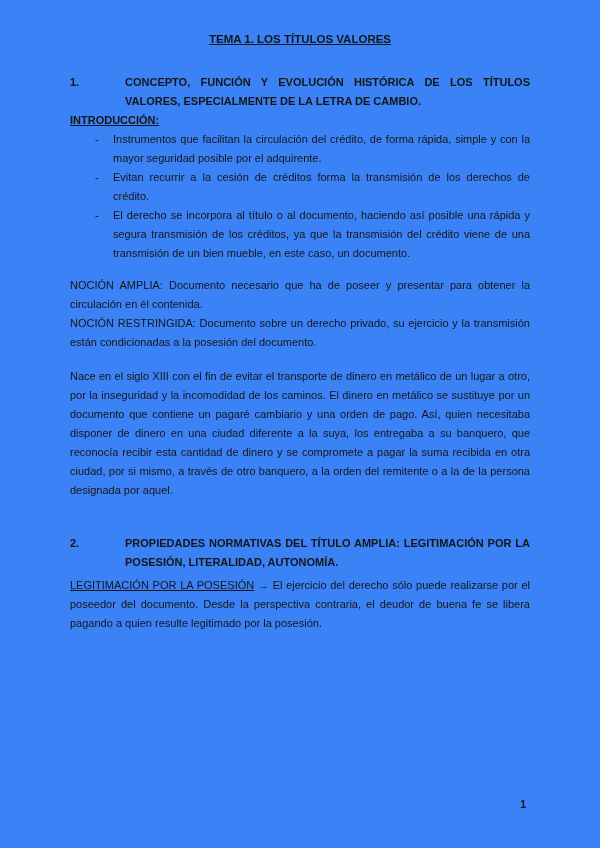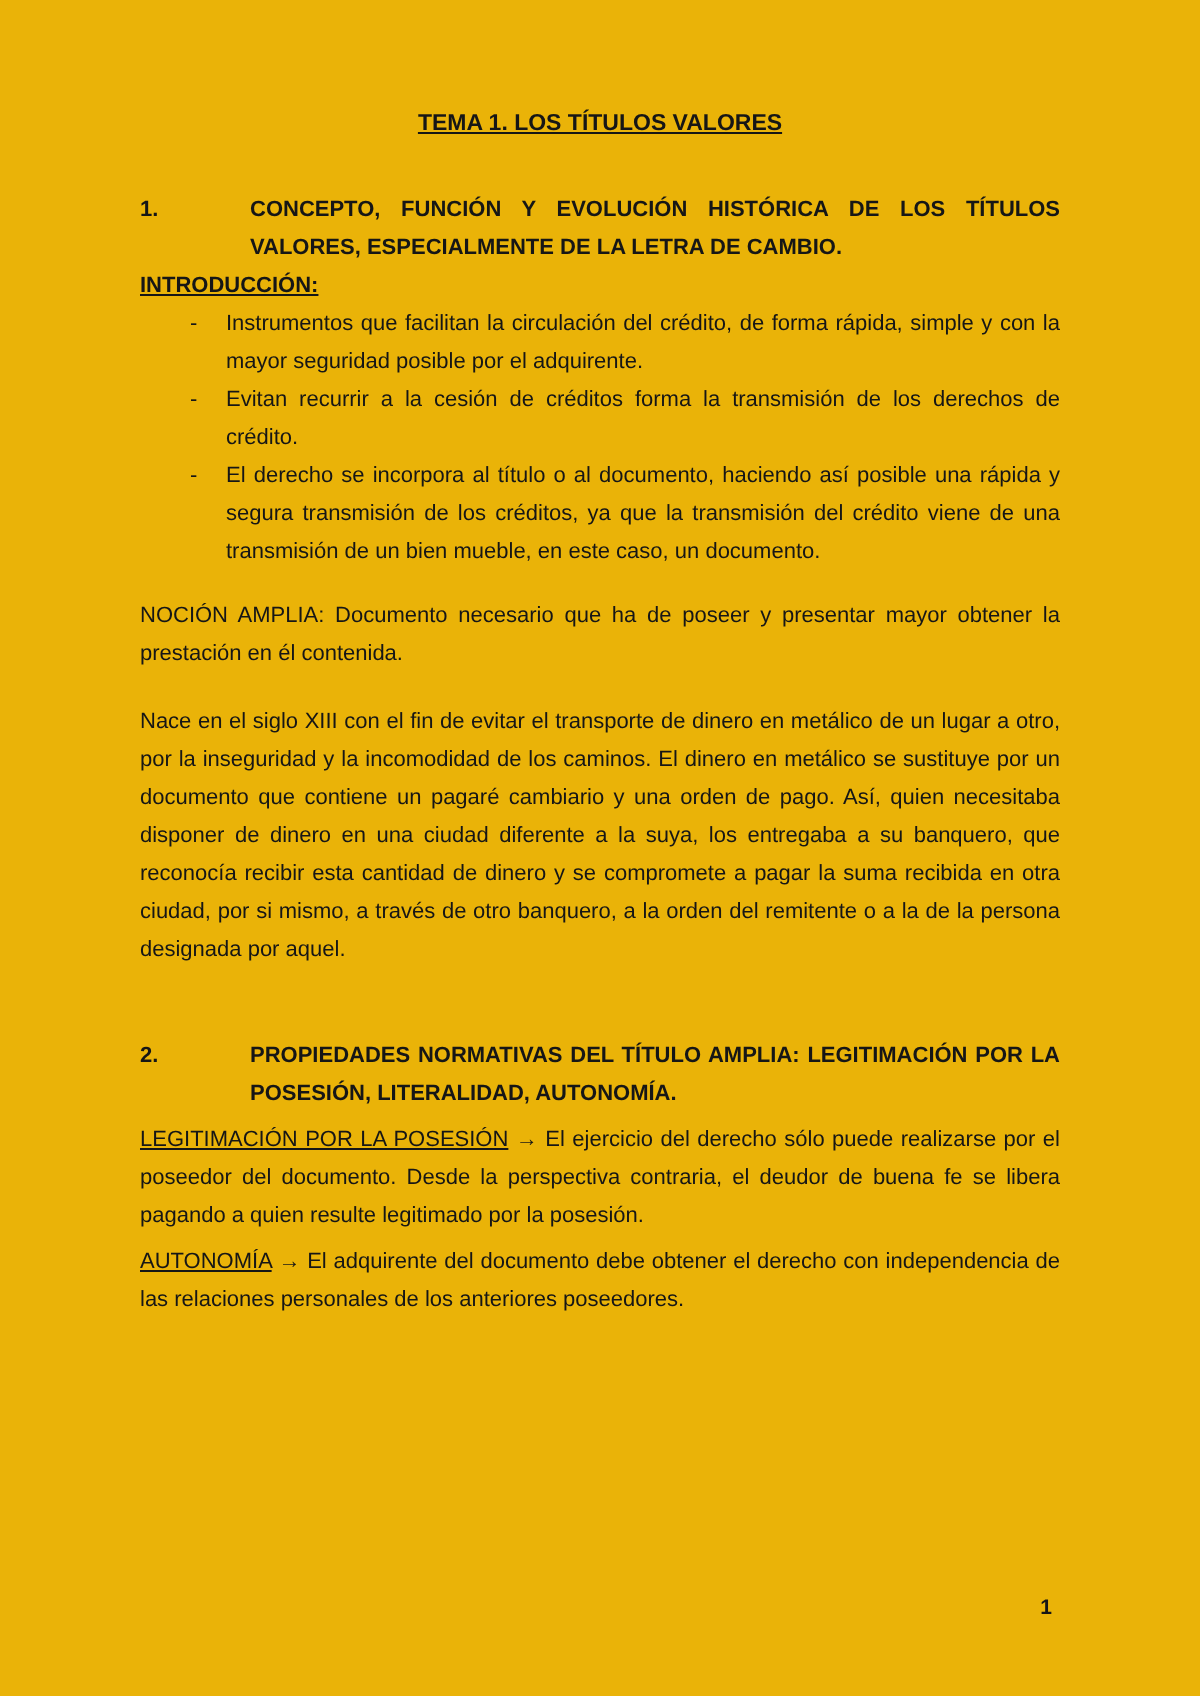--- a/index.html
+++ b/index.html
@@ -7,22 +7,22 @@
     width: 600px;
     height: 848px;
     background: #ffffff;
     overflow: hidden;
   }
   .page {
     position: relative;
     width: 600px;
     height: 848px;
     box-sizing: border-box;
-    padding: 53px 70px 30px 70px;
-    background: #eab308;
+    padding: 30px 70px 30px 70px;
+    background: #3b82f6;
     font-family: "Liberation Sans", sans-serif;
     font-size: 11px;
     line-height: 19px;
     color: #161616;
   }
   .title {
     margin: 0 0 24px 0;
     font-size: 11.5px;
     font-weight: bold;
     text-decoration: underline;
@@ -75,38 +75,34 @@
   <div class="bullet">
     <span class="marker">-</span>
     <span class="btext">Evitan recurrir a la cesión de créditos forma la transmisión de los derechos de crédito.</span>
   </div>
 
   <div class="bullet">
     <span class="marker">-</span>
     <span class="btext">El derecho se incorpora al título o al documento, haciendo así posible una rápida y segura transmisión de los créditos, ya que la transmisión del crédito viene de una transmisión de un bien mueble, en este caso, un documento.</span>
   </div>
 
-  <p class="para">NOCIÓN AMPLIA: Documento necesario que ha de poseer y presentar mayor obtener la prestación en él contenida.</p>
+  <p class="para">NOCIÓN AMPLIA: Documento necesario que ha de poseer y presentar para obtener la circulación en él contenida.</p>
 
+  <p class="para no-gap">NOCIÓN RESTRINGIDA: Documento sobre un derecho privado, su ejercicio y la transmisión están condicionadas a la posesión del documento.</p>
 
   <p class="para hist">Nace en el siglo XIII con el fin de evitar el transporte de dinero en metálico de un lugar a otro, por la inseguridad y la incomodidad de los caminos. El dinero en metálico se sustituye por un documento que contiene un pagaré cambiario y una orden de pago. Así, quien necesitaba disponer de dinero en una ciudad diferente a la suya, los entregaba a su banquero, que reconocía recibir esta cantidad de dinero y se compromete a pagar la suma recibida en otra ciudad, por si mismo, a través de otro banquero, a la orden del remitente o a la de la persona designada por aquel.</p>
 
   <div class="numbered sec2">
     <span class="num">2.</span>
     <span class="htext">PROPIEDADES NORMATIVAS DEL TÍTULO AMPLIA: LEGITIMACIÓN POR LA POSESIÓN, LITERALIDAD, AUTONOMÍA.</span>
   </div>
 
   <p class="prop">
     <span class="term">LEGITIMACIÓN POR LA POSESIÓN</span>
     <span>→</span>
     <span>El ejercicio del derecho sólo puede realizarse por el poseedor del documento. Desde la perspectiva contraria, el deudor de buena fe se libera pagando a quien resulte legitimado por la posesión.</span>
   </p>
 
 
-  <p class="prop">
-    <span class="term">AUTONOMÍA</span>
-    <span>→</span>
-    <span>El adquirente del documento debe obtener el derecho con independencia de las relaciones personales de los anteriores poseedores.</span>
-  </p>
 
   <div class="page-number">1</div>
 
 </div>
 
 </body></html>

